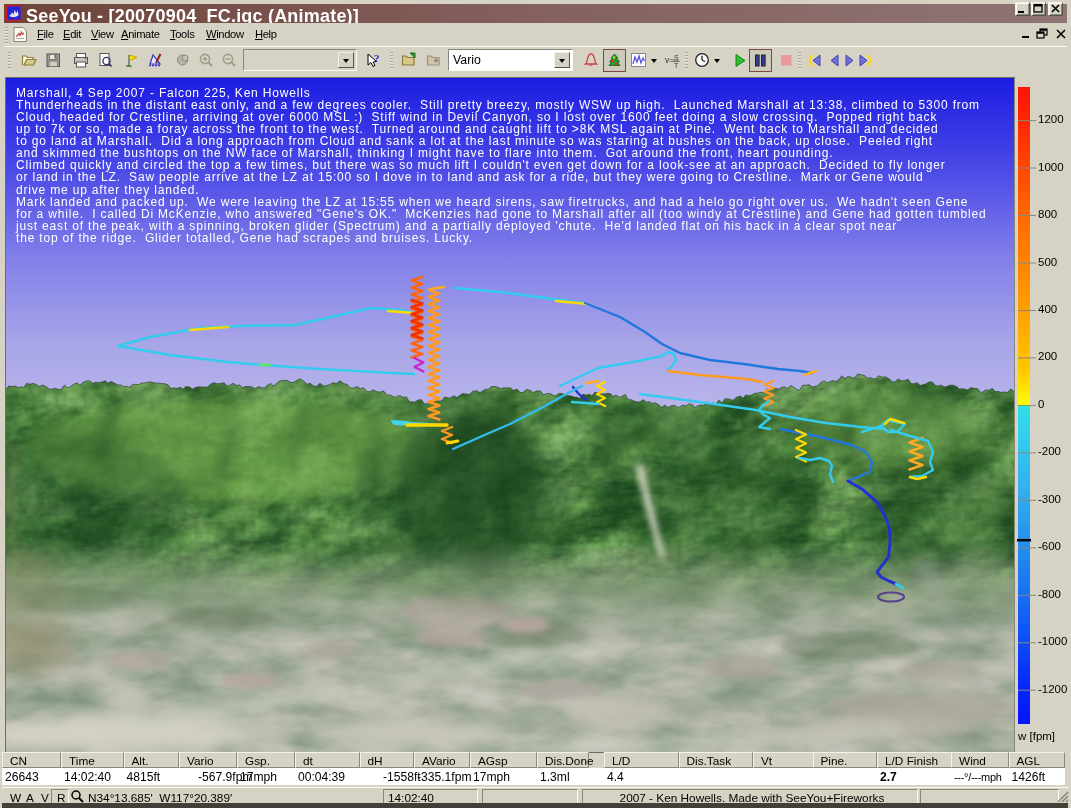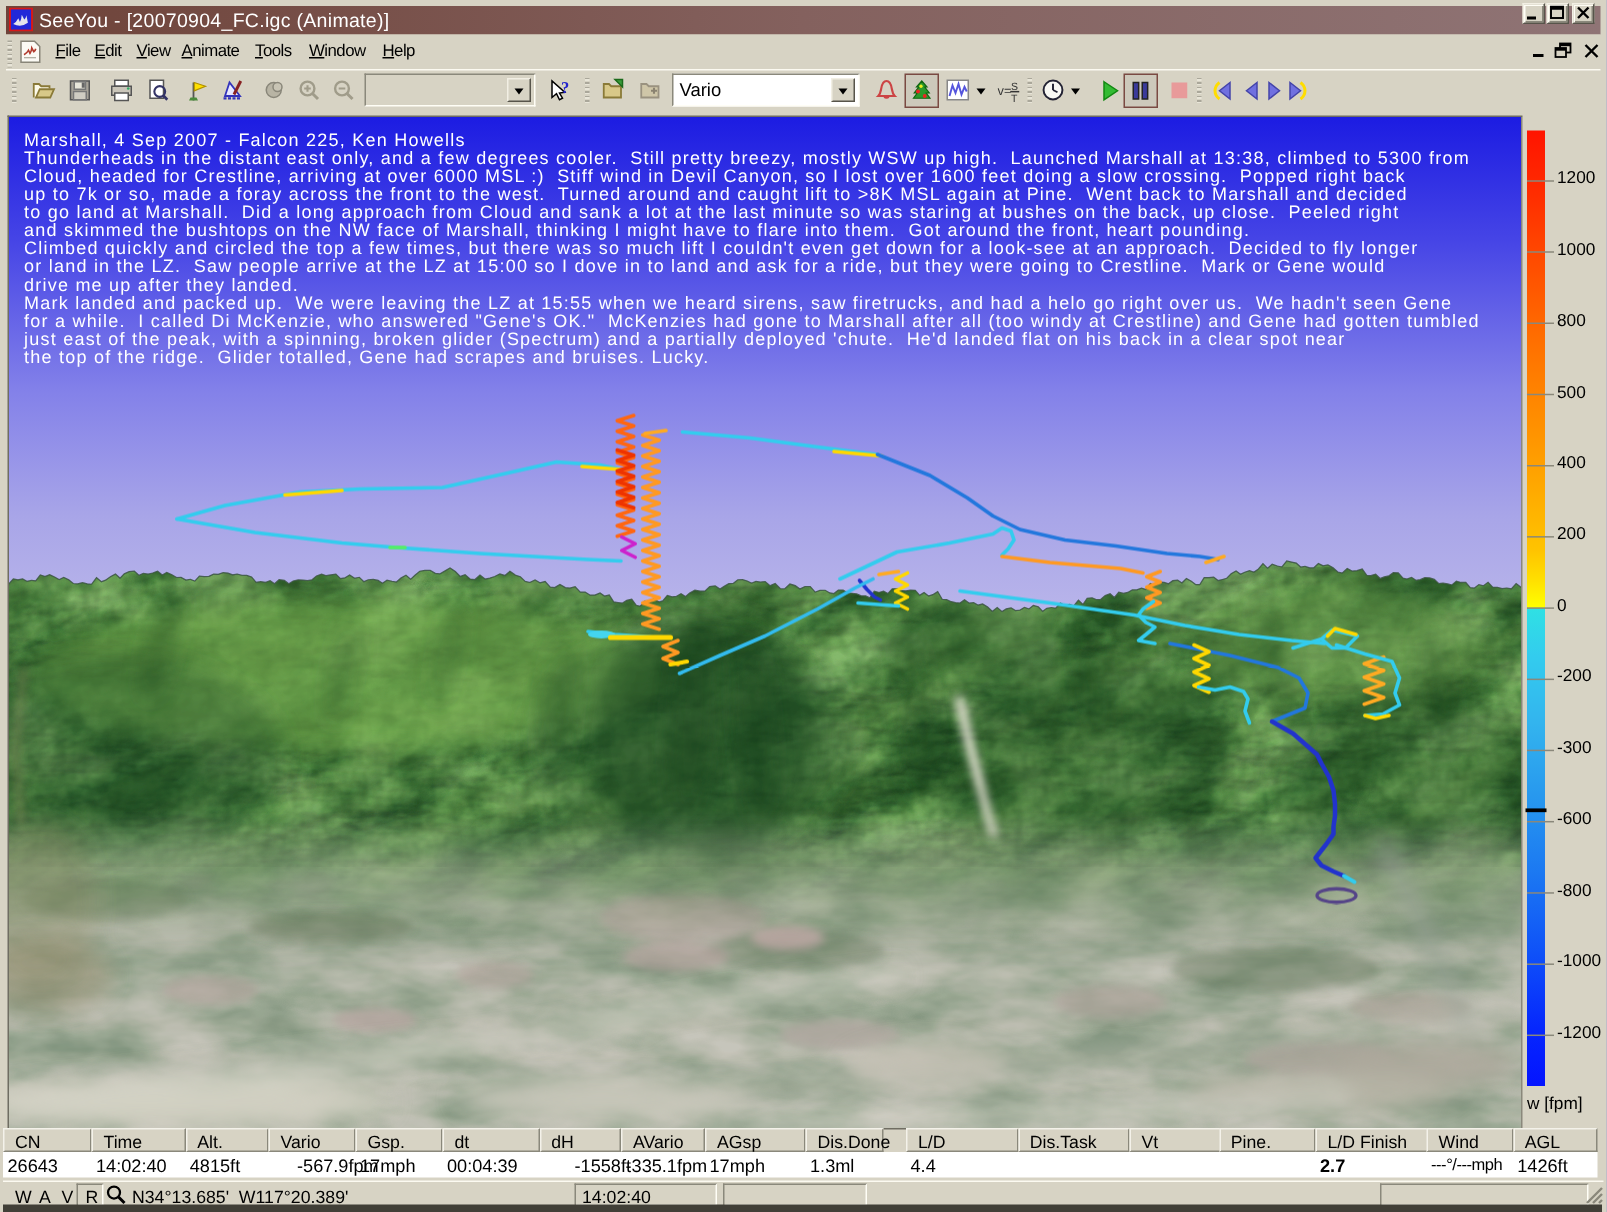--- a/index.html
+++ b/index.html
@@ -1,20 +1,20 @@
 <!DOCTYPE html>
 <html><head><meta charset="utf-8"><style>
 *{margin:0;padding:0;box-sizing:border-box;}
 html,body{width:1071px;height:808px;overflow:hidden;background:#d7d3c4;
  font-family:"Liberation Sans",sans-serif;}
 #win{position:absolute;left:0;top:0;width:1071px;height:808px;background:#d7d3c4;}
 .tbar{position:absolute;left:4px;top:4px;width:1063px;height:19px;
  background:linear-gradient(to right,#6e4339,#84615e,#8f7475);}
 .ticon{position:absolute;left:2px;top:1px;width:16px;height:16px;}
-.ttext{position:absolute;left:22px;top:2px;color:#fff;font-size:13px;font-weight:normal;
+.ttext{position:absolute;left:22px;top:2px;color:#fff;font-size:18px;font-weight:bold;
  letter-spacing:0.2px;}
 .wbtn{position:absolute;top:2px;width:15px;height:14px;background:#d7d3c4;
  border:1px solid;border-color:#f2efe4 #57544a #57544a #f2efe4;
  box-shadow:inset 1px 1px 0 #fffef6, inset -1px -1px 0 #8a887b;
  font-size:10px;text-align:center;color:#000;}
 .menubar{position:absolute;left:4px;top:23px;width:1063px;height:23px;background:#d7d3c4;}
 .menuitem{position:absolute;top:5px;font-size:11.2px;letter-spacing:-0.35px;color:#000;}
 .mdico{position:absolute;left:8px;top:3px;width:17px;height:17px;}
 .mdibtn{position:absolute;top:4px;font-size:11px;color:#000;}
 .toolbar{position:absolute;left:4px;top:46px;width:1063px;height:30px;background:#d7d3c4;
@@ -592,20 +592,21 @@
       <div style="position:absolute;left:24px;top:3px">A</div>
       <div style="position:absolute;left:39px;top:3px">V</div>
 <div style="position:absolute;left:49px;top:1px;width:18px;height:15px;border:1px solid;border-color:#8a887b #fffef6 #fffef6 #8a887b;padding:1px 0 0 5px">R</div>
 <svg width="15" height="15" viewBox="0 0 15 15" style="position:absolute;left:68px;top:1px">
         <circle cx="6" cy="6" r="4" fill="none" stroke="#000" stroke-width="1.5"></circle>
         <line x1="9" y1="9" x2="13" y2="13" stroke="#000" stroke-width="2"></line>
       </svg>
 <div style="position:absolute;left:86px;top:3px">N34°13.685'&nbsp;&nbsp;W117°20.389'</div>
 <div class="sp" style="left:381px;width:95px">14:02:40</div>
 <div class="sp" style="left:480px;width:96px"></div>
+<div class="sp" style="left:580px;width:336px;text-align:center">2007 - Ken Howells. Made with SeeYou+Fireworks</div>
 <div class="sp" style="left:918px;width:139px"></div>
 <svg width="13" height="13" viewBox="0 0 13 13" style="position:absolute;left:1054px;top:2px">
 <g stroke="#8a887b" stroke-width="1.6">
           <line x1="12" y1="2" x2="2" y2="12"></line>
           <line x1="12" y1="6" x2="6" y2="12"></line>
           <line x1="12" y1="10" x2="10" y2="12"></line>
         </g>
       </svg>
 </div>
  <div id="bstrip"></div>

